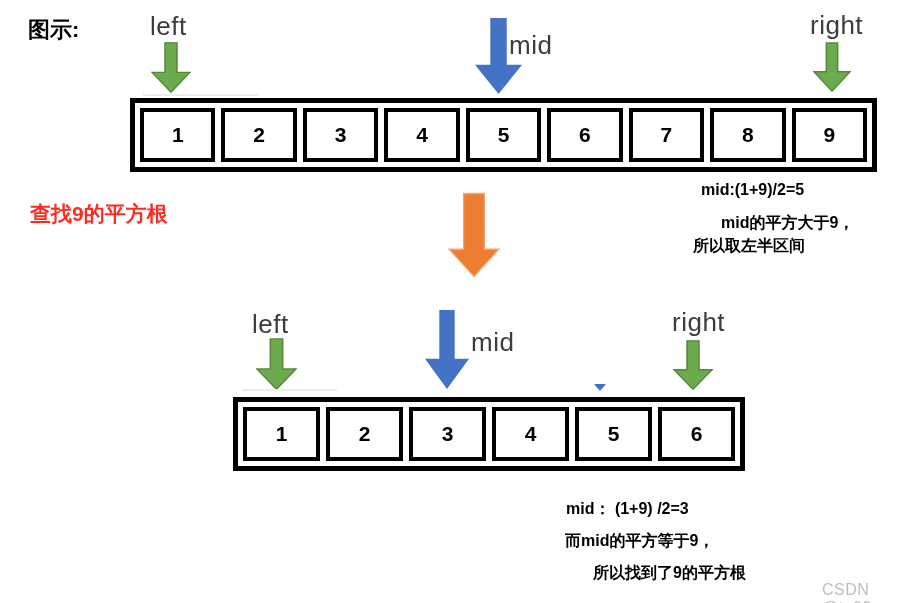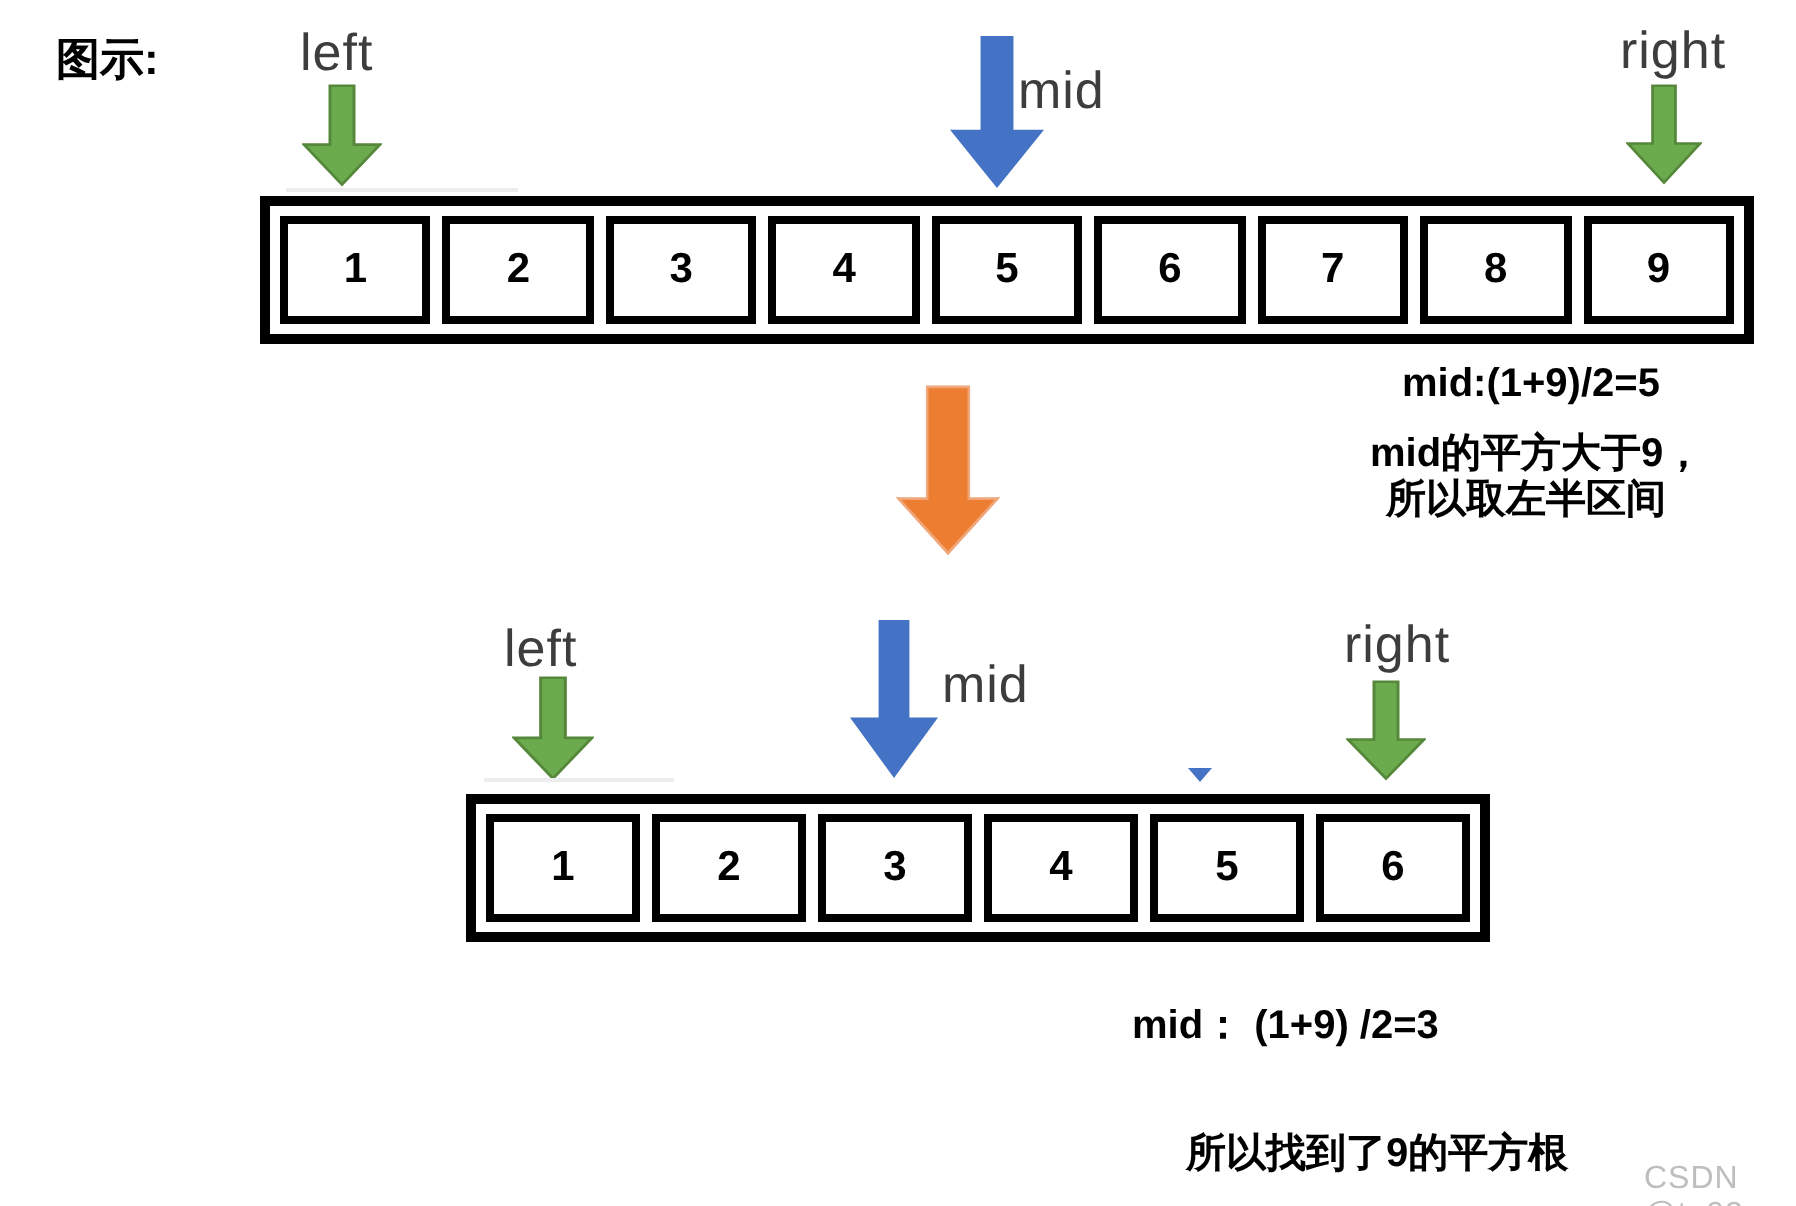--- a/index.html
+++ b/index.html
@@ -13,21 +13,21 @@
   .array-row{
     position:absolute;border:5px solid #000;background:#fff;
     display:flex;gap:6px;padding:5px;box-sizing:border-box;
   }
   .array-cell{
     flex:1;border:4px solid #000;background:#fff;
     display:flex;align-items:center;justify-content:center;
     font-size:21px;font-weight:bold;color:#000;
   }
   .caption-red{font-size:21px;font-weight:bold;color:#fd2c21;}
-  .note-line{font-size:20px;font-weight:bold;color:#000;white-space:nowrap;}
+  .note-line{font-size:16px;font-weight:bold;color:#000;white-space:nowrap;}
   .watermark{font-size:16px;color:#bebebe;letter-spacing:0.5px;}
   .faint-line{position:absolute;height:2px;background:#ededed;}
   svg{display:block;}
 </style>
 </head>
 <body>
 
 <div class="canvas">
 
   <div class="abs page-title" style="left:28px;top:15px;">图示:</div>
@@ -54,27 +54,28 @@
     <div class="array-cell">2</div>
     <div class="array-cell">3</div>
     <div class="array-cell">4</div>
     <div class="array-cell">5</div>
     <div class="array-cell">6</div>
     <div class="array-cell">7</div>
     <div class="array-cell">8</div>
     <div class="array-cell">9</div>
   </div>
 
+  <div class="abs caption-red" style="left:30px;top:200px;">查找9的平方根</div>
 
   <svg class="abs" style="left:448px;top:192px;" width="52" height="86" viewBox="0 0 40 60" preserveAspectRatio="none">
     <polygon points="12,1 28,1 28,40 39,40 20,59 1,40 12,40" stroke-width="1" stroke="#F0A678" fill="#ED7D31"></polygon>
   </svg>
 
   <div class="abs note-line" style="left:701px;top:181px;">mid:(1+9)/2=5</div>
-  <div class="abs note-line" style="left:685px;top:213px;text-align:center;">mid的平方大于9，</div>
+  <div class="abs note-line" style="left:721px;top:213px;text-align:center;">mid的平方大于9，</div>
   <div class="abs note-line" style="left:693px;top:236px;">所以取左半区间</div>
 
   <div class="abs pointer-label" style="left:252px;top:309px;">left</div>
   <svg class="abs" style="left:256px;top:338px;" width="41" height="53" viewBox="0 0 40 60" preserveAspectRatio="none">
     <polygon points="14,1 26,1 26,35 39,35 20,58 1,35 14,35" stroke-width="1.5" stroke="#55883A" fill="#6CAB4D"></polygon>
   </svg>
 
   <svg class="abs" style="left:425px;top:310px;" width="44" height="79" viewBox="0 0 40 60" preserveAspectRatio="none">
     <polygon points="13,0 27,0 27,37 40,37 20,60 0,37 13,37" fill="#4472C4"></polygon>
   </svg>
@@ -93,17 +94,18 @@
   <div class="array-row" style="left:233px;top:397px;width:512px;height:74px;">
     <div class="array-cell">1</div>
     <div class="array-cell">2</div>
     <div class="array-cell">3</div>
     <div class="array-cell">4</div>
     <div class="array-cell">5</div>
     <div class="array-cell">6</div>
   </div>
 
   <div class="abs note-line" style="left:566px;top:499px;">mid： (1+9) /2=3</div>
+  <div class="abs note-line" style="left:565px;top:531px;">而mid的平方等于9，</div>
   <div class="abs note-line" style="left:593px;top:563px;">所以找到了9的平方根</div>
 
   <div class="abs watermark" style="left:822px;top:581px;">CSDN @tq02</div>
 
 </div>
 
 </body></html>

